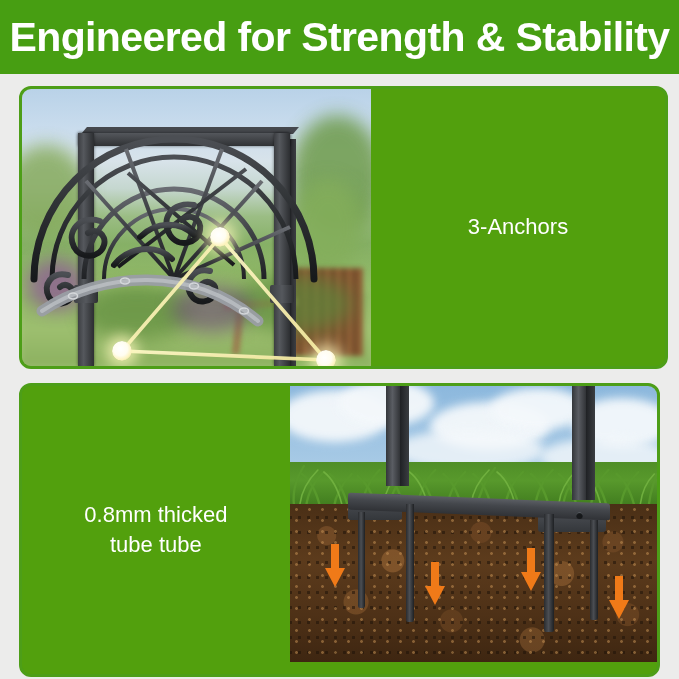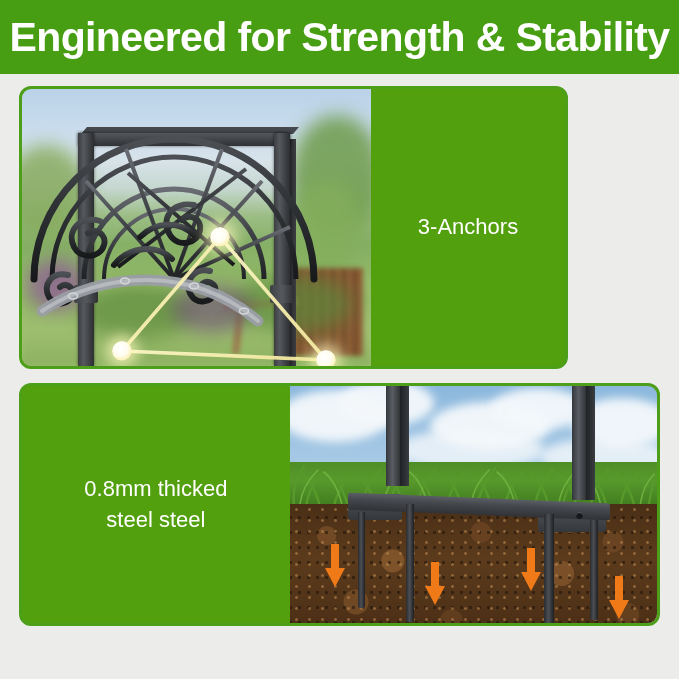--- a/index.html
+++ b/index.html
@@ -47,28 +47,28 @@
     border: 3px solid #4d9e18;
     border-radius: 12px;
     overflow: hidden;
     background: #52a00d;
     box-sizing: border-box;
     display: flex;
   }
   .panel-top {
     left: 19px;
     top: 86px;
-    width: 549px;
+    width: 649px;
     height: 283px;
   }
   .panel-bottom {
     left: 19px;
     top: 383px;
     width: 641px;
-    height: 243px;
+    height: 294px;
   }
 
   
   .photo-half { position: relative; overflow: hidden; }
   .text-half {
     background: #52a00d;
     display: flex;
     align-items: center;
     justify-content: center;
     position: relative;
@@ -358,21 +358,21 @@
         <div class="line-lg">3-Anchors</div>
       </div>
     </div>
   </div>
 
   <div class="panel panel-bottom">
 
     <div class="text-half bottom-text">
       <div class="text-block">
         <div class="line-md">0.8mm thicked</div>
-        <div class="line-md">steel steel</div>
+        <div class="line-md">tube tube</div>
       </div>
     </div>
 
     <div class="photo-half bottom-photo">
 
       <div class="cloud c1"></div>
       <div class="cloud c2"></div>
       <div class="cloud c3"></div>
       <div class="cloud c4"></div>
       <div class="cloud c5"></div>

